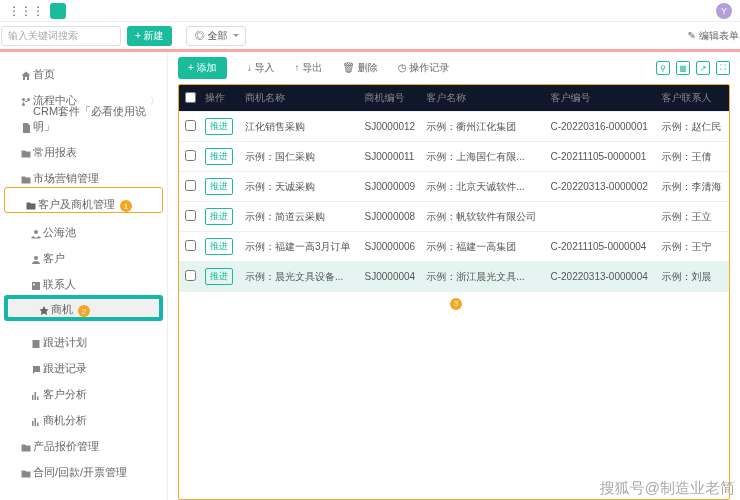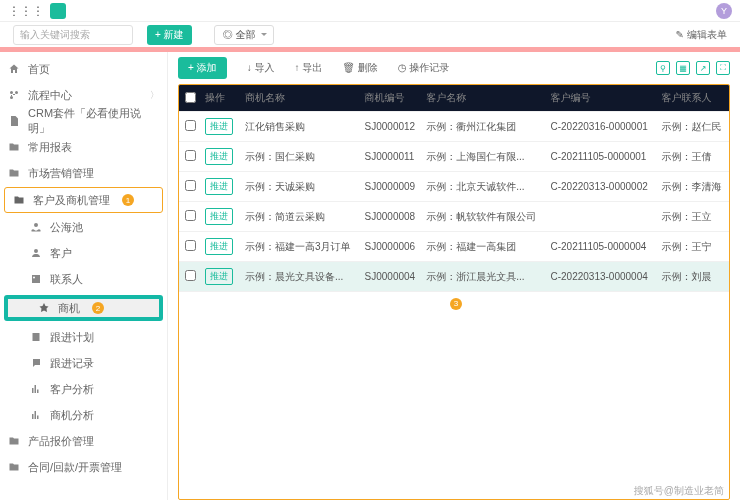--- a/index.html
+++ b/index.html
@@ -1,29 +1,29 @@
 <!DOCTYPE html>
 <html><head>
 <meta charset="utf-8">
 <style>
 *{box-sizing:border-box;margin:0;padding:0;font-family:"Microsoft YaHei",sans-serif}
 body{width:740px;height:500px;background:#fff;font-size:11px;color:#555;overflow:hidden}
 .topbar{height:22px;display:flex;align-items:center;padding:0 8px;border-bottom:1px solid #eee}
 .app-ico{width:16px;height:16px;background:#1abc9c;border-radius:3px;margin-right:6px}
 .title{font-size:13px;color:#333}
 .avatar{width:16px;height:16px;background:#b39ddb;border-radius:50%;margin-left:auto;font-size:9px;color:#fff;display:flex;align-items:center;justify-content:center}
-.toprow{height:30px;display:flex;align-items:center;padding:0 13px;border-bottom:5px solid #fca5a5;gap:14px}
+.toprow{height:30px;display:flex;align-items:center;padding:0 1px;border-bottom:3px solid #fca5a5;gap:6px}
 .search{flex:0 0 120px;height:20px;border:1px solid #e0e0e0;border-radius:3px;padding:0 6px;font-size:10px;color:#aaa;display:flex;align-items:center}
 .btn-new{height:20px;padding:0 8px;background:#1abc9c;color:#fff;border-radius:3px;display:flex;align-items:center;font-size:10px}
 .select-all{height:20px;padding:0 18px 0 8px;border:1px solid #ddd;border-radius:3px;display:flex;align-items:center;font-size:10px;position:relative;margin-left:8px}
 .select-all:after{content:"";position:absolute;right:6px;top:7px;border:3px solid transparent;border-top-color:#999}
 .edit-form{margin-left:auto;font-size:10px;color:#666;display:flex;align-items:center;gap:3px}
 .layout{display:flex;height:448px}
 .sidebar{width:168px;border-right:1px solid #eee;overflow-y:auto;padding:4px 0}
-.sb-item{height:26px;display:flex;align-items:center;padding:0 8px;color:#666;gap:8px;cursor:pointer;position:relative}
+.sb-item{height:26px;display:flex;align-items:flex-end;padding:0 20px;color:#666;gap:1px;cursor:pointer;position:relative}
 .sb-item.sub{padding-left:30px}
 .sb-item.hl1{border:1px solid #f5a623;border-radius:3px;margin:1px 4px}
 .sb-item.hl2{background:#f0f0f0;border:4px solid #14b8a6;border-radius:3px;margin:3px 4px}
 .sb-ico{width:12px;height:12px;flex-shrink:0}
 .sb-chev{position:absolute;right:8px;color:#bbb;font-size:9px}
 .badge{width:12px;height:12px;border-radius:50%;background:#f5a623;color:#fff;font-size:8px;display:inline-flex;align-items:center;justify-content:center;margin-left:4px}
 .main{flex:1;display:flex;flex-direction:column;overflow:hidden}
 .toolbar{height:32px;display:flex;align-items:center;padding:0 10px;gap:20px;font-size:10px;color:#666}
 .btn-add{height:22px;padding:0 10px;background:#1abc9c;color:#fff;border-radius:3px;display:flex;align-items:center}
 .tb-item{display:flex;align-items:center;gap:2px}
@@ -32,21 +32,21 @@
 .table-wrap{margin:0 10px;border:1px solid #f5a623;border-radius:2px;overflow:hidden;flex:1}
 table{width:100%;border-collapse:collapse;font-size:10px}
 th,td{padding:6px 4px;text-align:left;border-bottom:1px solid #f0f0f0;white-space:nowrap;overflow:hidden;text-overflow:ellipsis}
 th{font-weight:normal;color:#888;background:#0f172a}
 .ck{width:22px;text-align:center}
 .ck input{width:11px;height:11px}
 .op-col{width:40px}
 .btn-push{display:inline-block;padding:1px 4px;border:1px solid #1abc9c;color:#1abc9c;border-radius:2px;font-size:9px}
 tr.sel td{background:#e6f4f1}
 .num3{text-align:center;padding:4px}
-.footer{position:absolute;bottom:2px;right:16px;font-size:10px;color:#aaa}
+.footer{position:absolute;bottom:2px;right:5px;font-size:15px;color:#aaa}
 svg{width:12px;height:12px;fill:#888}
 .sb-item.hl1 svg,.sb-item.hl2 svg{fill:#666}
 </style>
 </head>
 <body>
 
 <div class="topbar">
   <span style="margin-right:6px;font-size:12px">⋮⋮⋮</span>
   <span class="app-ico"></span>
   <span class="avatar">Y</span>

